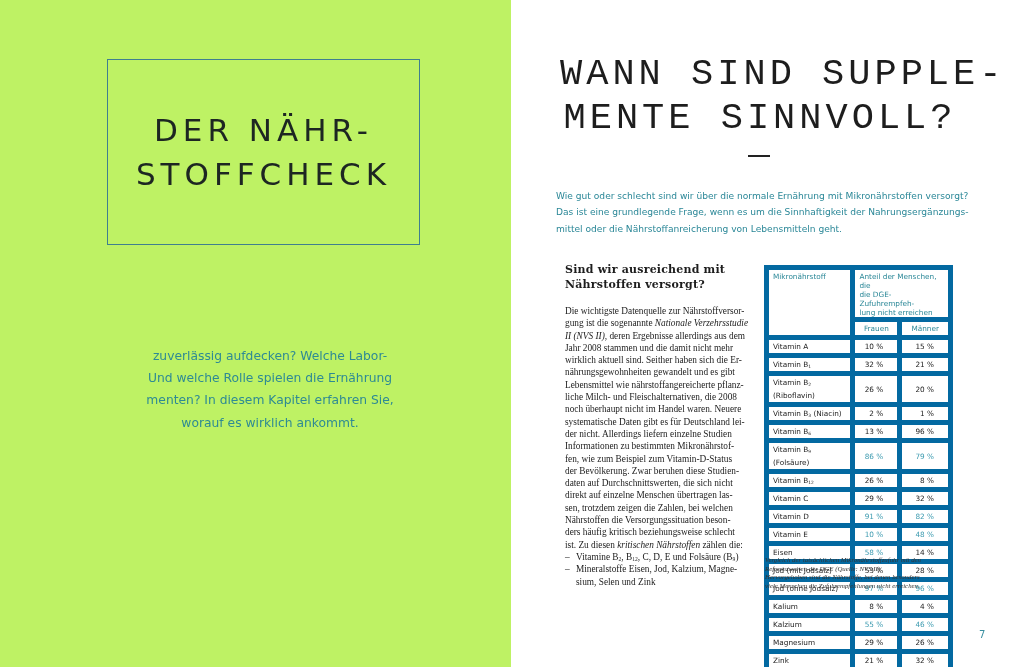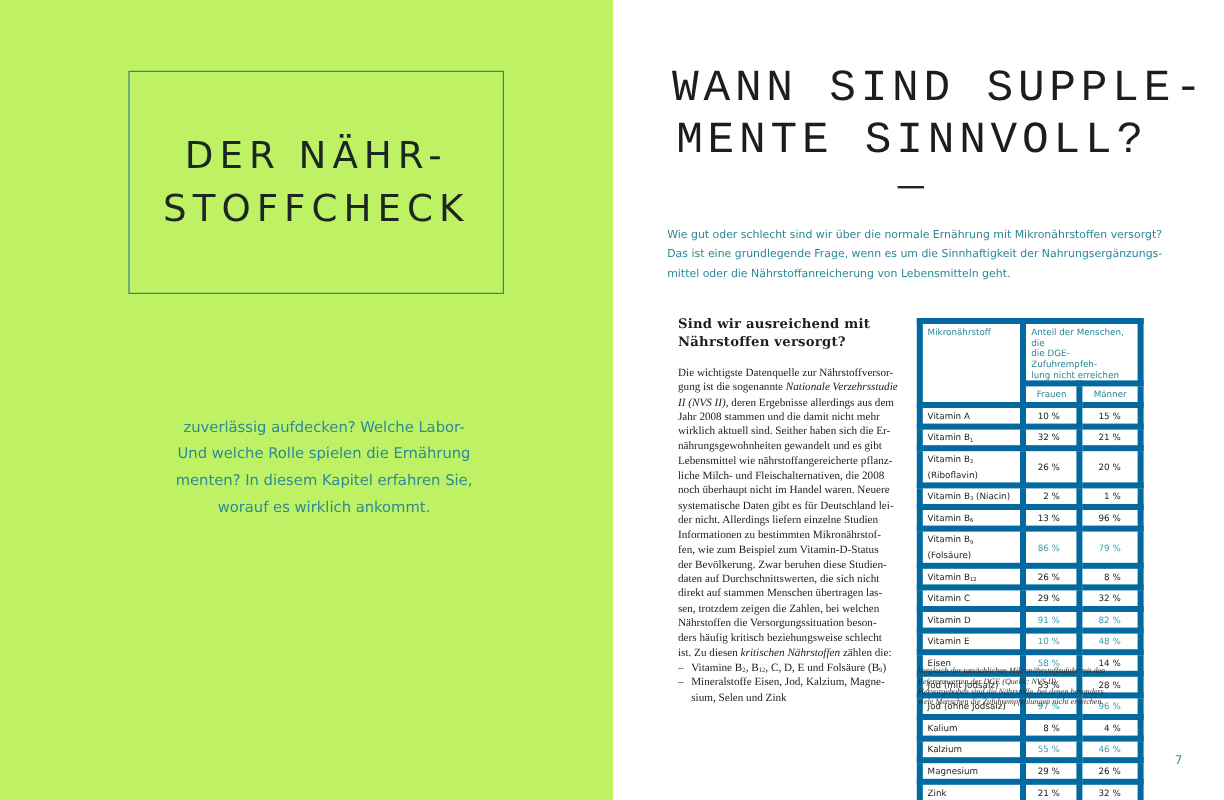--- a/index.html
+++ b/index.html
@@ -139,21 +139,21 @@
     <span class="line">nährungsgewohnheiten gewandelt und es gibt</span>
     <span class="line">Lebensmittel wie nährstoffangereicherte pflanz-</span>
     <span class="line">liche Milch- und Fleischalternativen, die 2008</span>
     <span class="line">noch überhaupt nicht im Handel waren. Neuere</span>
     <span class="line">systematische Daten gibt es für Deutschland lei-</span>
     <span class="line">der nicht. Allerdings liefern einzelne Studien</span>
     <span class="line">Informationen zu bestimmten Mikronährstof-</span>
     <span class="line">fen, wie zum Beispiel zum Vitamin-D-Status</span>
     <span class="line">der Bevölkerung. Zwar beruhen diese Studien-</span>
     <span class="line">daten auf Durchschnittswerten, die sich nicht</span>
-    <span class="line">direkt auf stammen Menschen übertragen las-</span>
+    <span class="line">direkt auf einzelne Menschen übertragen las-</span>
     <span class="line">sen, trotzdem zeigen die Zahlen, bei welchen</span>
     <span class="line">Nährstoffen die Versorgungssituation beson-</span>
     <span class="line">ders häufig kritisch beziehungsweise schlecht</span>
     <span class="line"><span>ist. Zu diesen </span><em>kritischen Nährstoffen</em><span> zählen die:</span></span>
     <span class="bullet"><span class="dash">–</span><span>Vitamine B</span><sub>2</sub><span>, B</span><sub>12</sub><span>, C, D, E und Folsäure (B</span><sub>9</sub><span>)</span></span>
     <span class="bullet"><span class="dash">–</span><span>Mineralstoffe Eisen, Jod, Kalzium, Magne-</span></span>
     <span class="bullet indent">sium, Selen und Zink</span>
   </div>
 </div>
 

